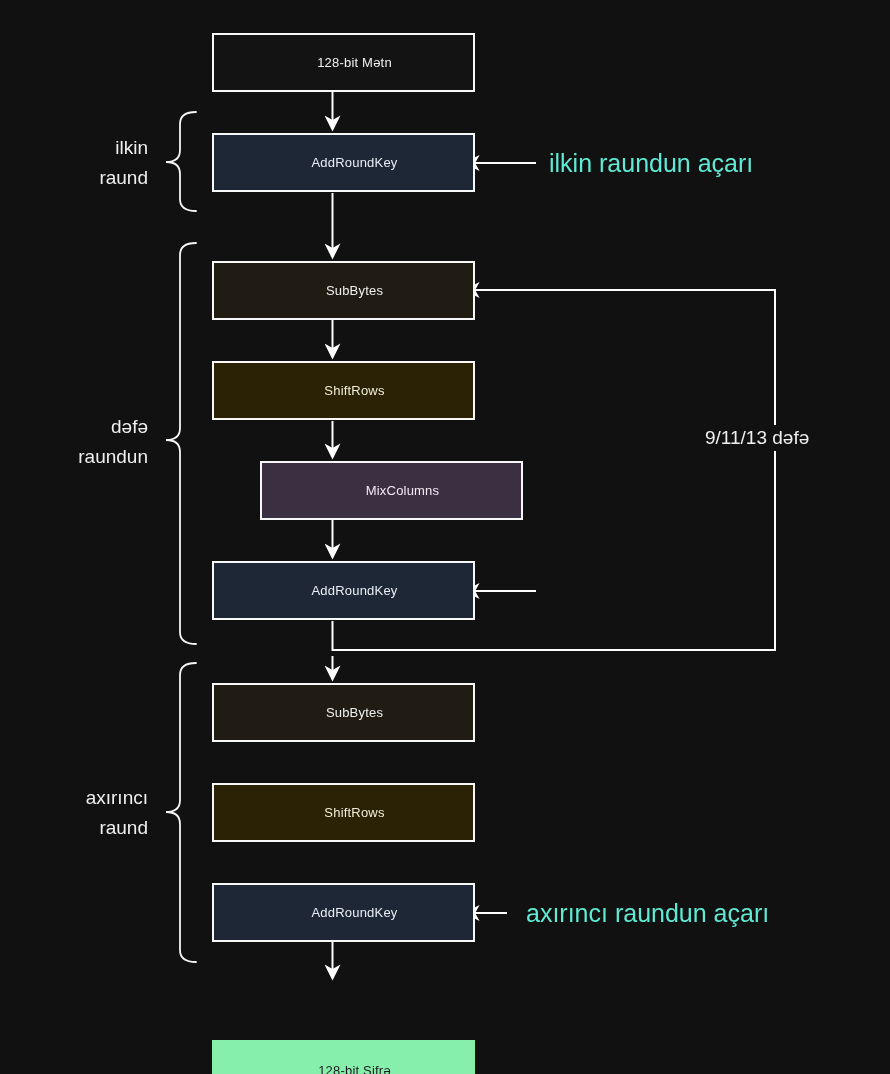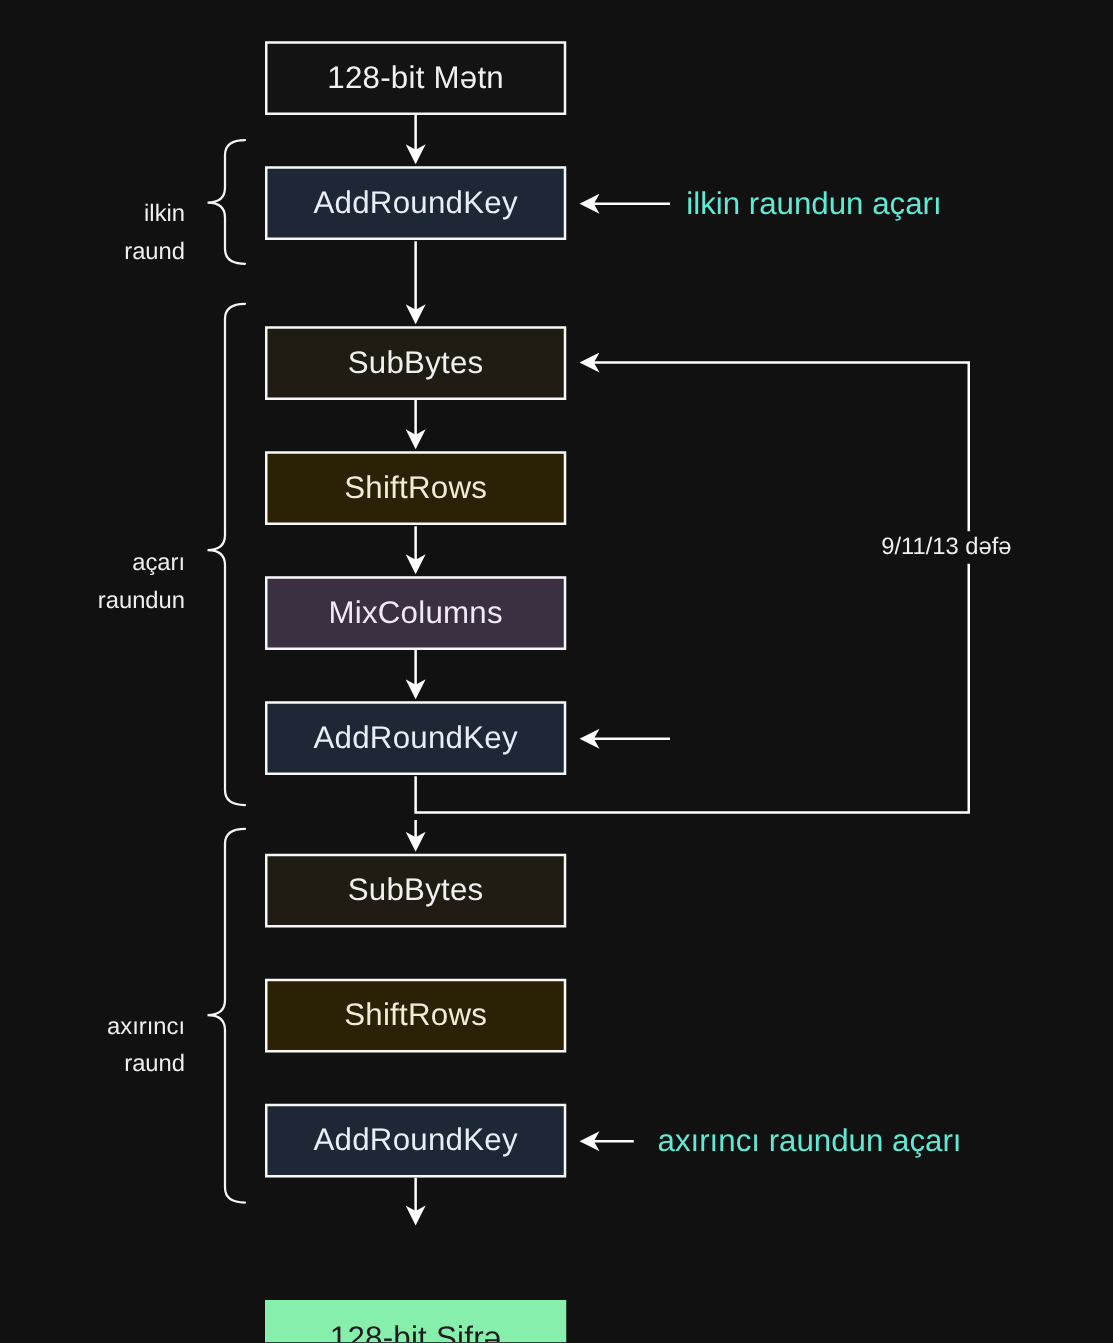--- a/index.html
+++ b/index.html
@@ -22,50 +22,50 @@
   }
   .box {
     position: absolute;
     left: 212px;
     width: 237px;
     height: 55px;
     border: 2px solid #f8f8f8;
     display: flex;
     align-items: center;
     justify-content: center;
-    font-size: 25px;
+    font-size: 13px;
     color: #f0f0f0;
     letter-spacing: 0.2px;
+    padding-left: 22px;
   }
   .box-plaintext   { top: 33px;  background: #131313; }
   .box-ark1        { top: 133px; background: #1d2735; color: #e9eef6; }
   .box-sub1        { top: 261px; background: #201c13; }
   .box-shift1      { top: 361px; background: #2b2205; color: #f1ecd9; }
-  .box-mix         { top: 461px; background: #3a3042; color: #f1eaf4; }
+  .box-mix         { top: 461px; background: #3a3042; color: #f1eaf4; margin-left: 48px; }
   .box-ark2        { top: 561px; background: #1d2735; color: #e9eef6; }
   .box-sub2        { top: 683px; background: #201c13; }
   .box-shift2      { top: 783px; background: #2b2205; color: #f1ecd9; }
   .box-ark3        { top: 883px; background: #1d2735; color: #e9eef6; }
   .box-cipher {
     top: 1040px;
     background: #86efac;
     border: none;
     width: 241px;
     height: 61px;
     color: #211a21;
   }
   .round-label {
     position: absolute;
     left: 24px;
     width: 124px;
     text-align: right;
     color: #efefef;
     font-size: 19px;
     line-height: 30px;
-    margin-top: 24px;
   }
   .round-label-initial { top: 133px; }
   .round-label-main    { top: 412px; }
   .round-label-final   { top: 783px; }
   .key-label {
     position: absolute;
     color: #5eead4;
     font-size: 25px;
     line-height: 26px;
     white-space: nowrap;
@@ -126,21 +126,21 @@
   <div class="box box-sub2">SubBytes</div>
   <div class="box box-shift2">ShiftRows</div>
   <div class="box box-ark3">AddRoundKey</div>
   <div class="box box-cipher">128-bit Şifrə</div>
 
   <div class="round-label round-label-initial">
     <div>ilkin</div>
     <div>raund</div>
   </div>
   <div class="round-label round-label-main">
-    <div>açarı</div>
+    <div>dəfə</div>
     <div>raundun</div>
   </div>
   <div class="round-label round-label-final">
     <div>axırıncı</div>
     <div>raund</div>
   </div>
 
   <div class="key-label key-label-initial">ilkin raundun açarı</div>
   <div class="key-label key-label-final">axırıncı raundun açarı</div>
 

